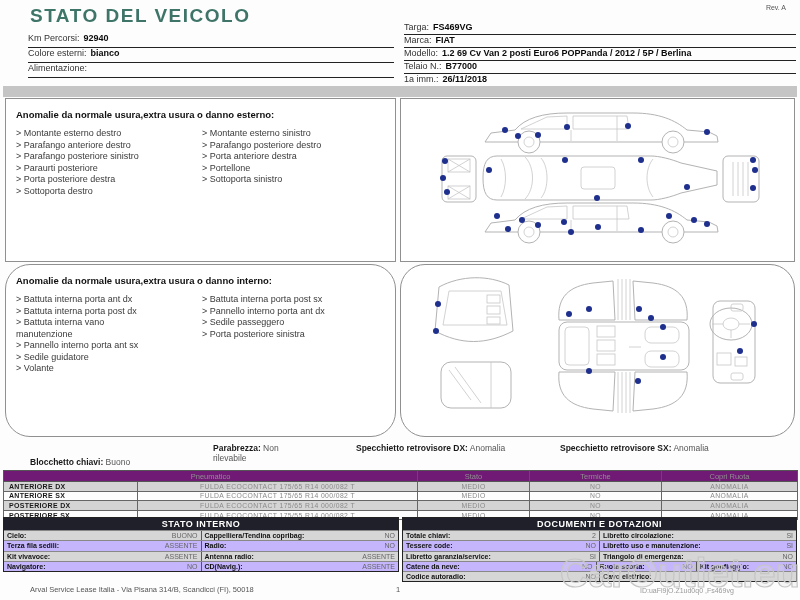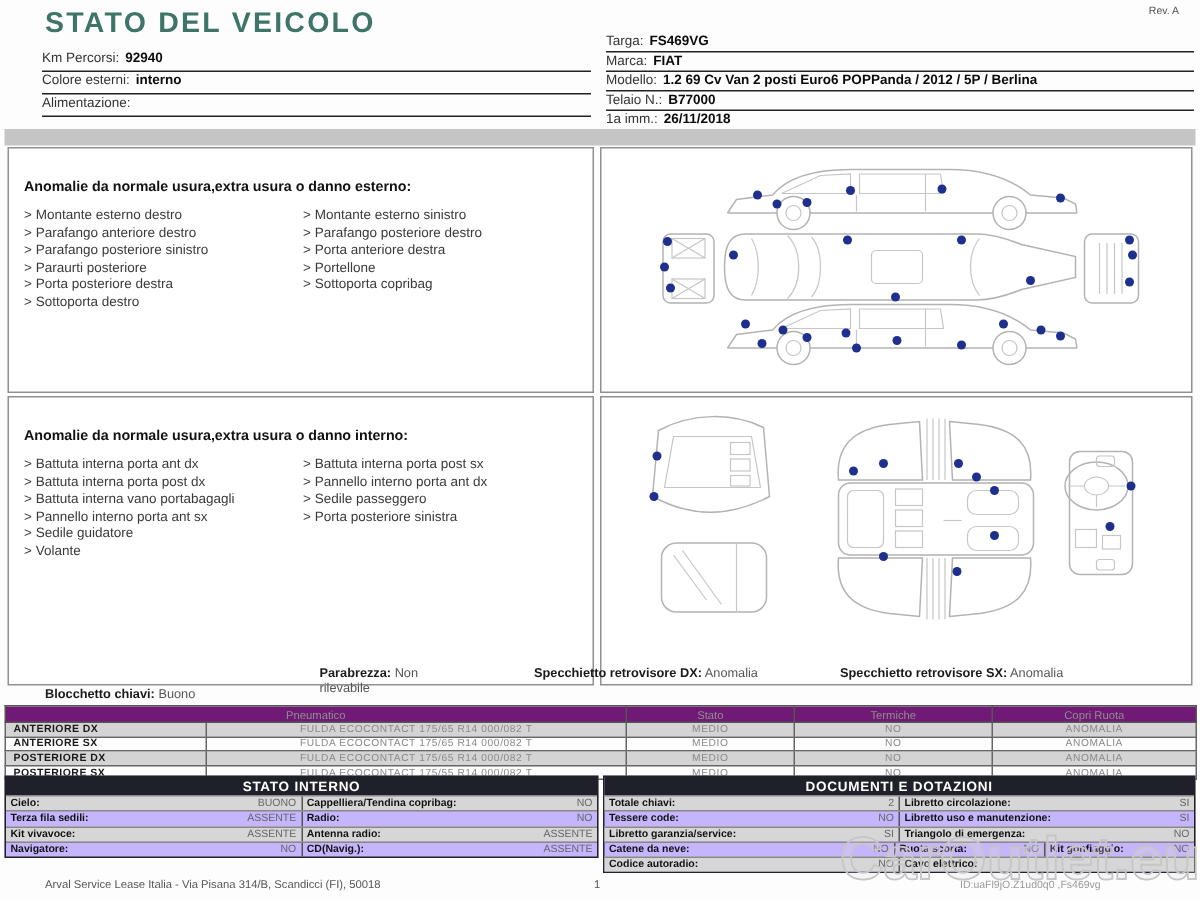--- a/index.html
+++ b/index.html
@@ -14,24 +14,24 @@
   .hfield{display:flex;align-items:baseline;border-bottom:1px solid #222;
           font-size:9px;overflow:hidden;white-space:nowrap;}
   .hdr-left .hfield{height:14px;}
   .hdr-right .hfield{height:12px;text-align:center;}
   .hlabel{color:#333;margin-right:4px;}
   .hval{font-weight:bold;color:#0a0a0a;}
 
   .gray-bar{position:absolute;left:3px;top:86px;width:794px;height:11px;background:#c5c5c5;}
 
   .panel{position:absolute;border:1px solid #909090;background:#fff;box-sizing:border-box;}
-  .panel-text{left:5px;width:391px;padding:20px 10px;}
+  .panel-text{left:5px;width:391px;padding:10px 10px;}
   .panel-diagram{left:400px;width:395px;}
   .ext{top:98px;height:164px;}
-  .int{top:264px;height:193px;}
+  .int{top:264px;height:173px;border-radius:25px;}
   .aheading{font-size:9.5px;font-weight:bold;color:#111;margin-bottom:8px;}
   .cols{display:flex;}
   .col1{width:186px;padding-right:44px;box-sizing:border-box;}
   .col2{flex:1;}
   .aitem{font-size:9px;line-height:11.5px;color:#3a3a3a;}
   .aitem::before{content:"> ";}
 
   svg .car{fill:none;stroke:#b3b3b3;stroke-width:1;}
   svg .car2{fill:none;stroke:#c6c6c6;stroke-width:0.8;}
   svg .wheel{fill:#fff;stroke:#b3b3b3;stroke-width:1;}
@@ -78,21 +78,21 @@
   <div class="title">STATO DEL VEICOLO</div>
   <div class="rev">Rev. A</div>
 
   <div class="hdr-left">
     <div class="hfield">
       <span class="hlabel">Km Percorsi:</span>
       <span class="hval">92940</span>
     </div>
     <div class="hfield">
       <span class="hlabel">Colore esterni:</span>
-      <span class="hval">interno</span>
+      <span class="hval">bianco</span>
     </div>
     <div class="hfield">
       <span class="hlabel">Alimentazione:</span>
       <span class="hval"></span>
     </div>
   </div>
 
   <div class="hdr-right">
     <div class="hfield">
       <span class="hlabel">Targa:</span>
@@ -127,21 +127,21 @@
         <div class="aitem">Parafango posteriore sinistro</div>
         <div class="aitem">Paraurti posteriore</div>
         <div class="aitem">Porta posteriore destra</div>
         <div class="aitem">Sottoporta destro</div>
       </div>
       <div class="col2">
         <div class="aitem">Montante esterno sinistro</div>
         <div class="aitem">Parafango posteriore destro</div>
         <div class="aitem">Porta anteriore destra</div>
         <div class="aitem">Portellone</div>
-        <div class="aitem">Sottoporta copribag</div>
+        <div class="aitem">Sottoporta sinistro</div>
       </div>
     </div>
   </div>
 
   <div class="panel panel-diagram ext">
     <svg width="393" height="162" viewBox="0 0 393 162">
 
       <g>
         <path class="car" d="M84,43 L90,34 L114,31 C124,19 142,14 166,14 L232,14 C258,14 274,21 286,31 L308,33 L316,37 L317,43"></path>
         <path class="car" d="M84,43 L317,43"></path>
@@ -212,21 +212,21 @@
       </g>
     </svg>
   </div>
 
   <div class="panel panel-text int">
     <div class="aheading">Anomalie da normale usura,extra usura o danno interno:</div>
     <div class="cols">
       <div class="col1">
         <div class="aitem">Battuta interna porta ant dx</div>
         <div class="aitem">Battuta interna porta post dx</div>
-        <div class="aitem">Battuta interna vano portabagagli</div>
+        <div class="aitem">Battuta interna vano manutenzione</div>
         <div class="aitem">Pannello interno porta ant sx</div>
         <div class="aitem">Sedile guidatore</div>
         <div class="aitem">Volante</div>
       </div>
       <div class="col2">
         <div class="aitem">Battuta interna porta post sx</div>
         <div class="aitem">Pannello interno porta ant dx</div>
         <div class="aitem">Sedile passeggero</div>
         <div class="aitem">Porta posteriore sinistra</div>
       </div>

